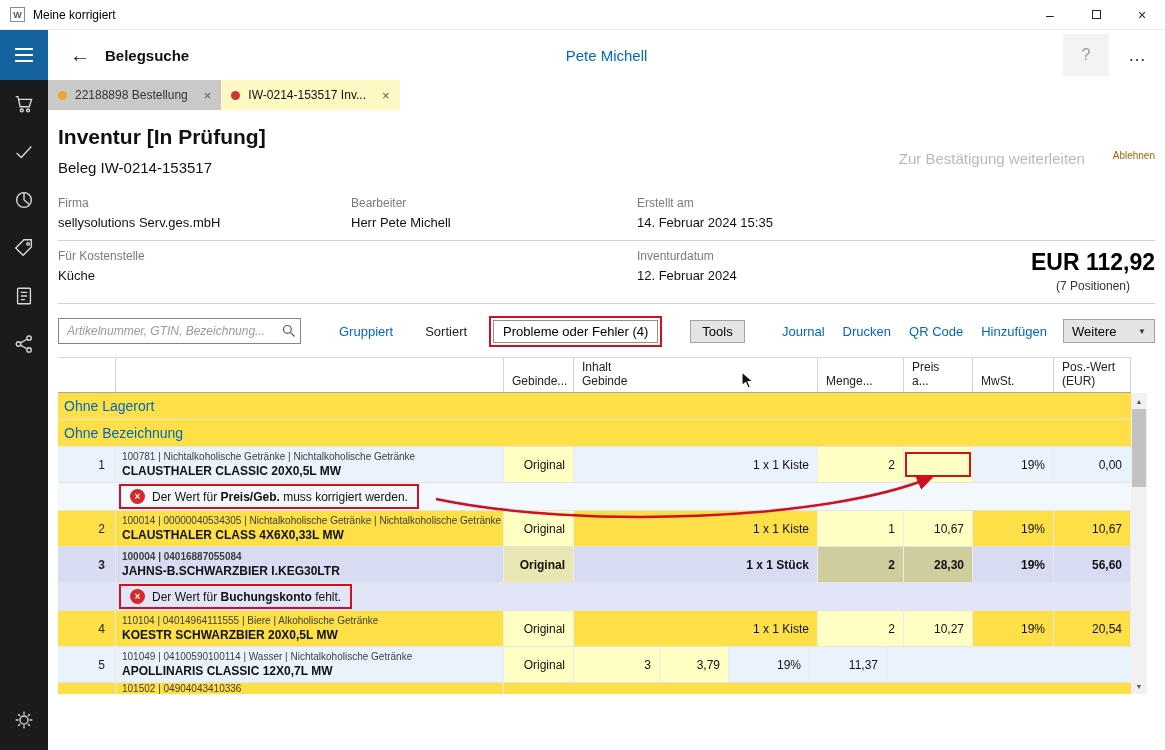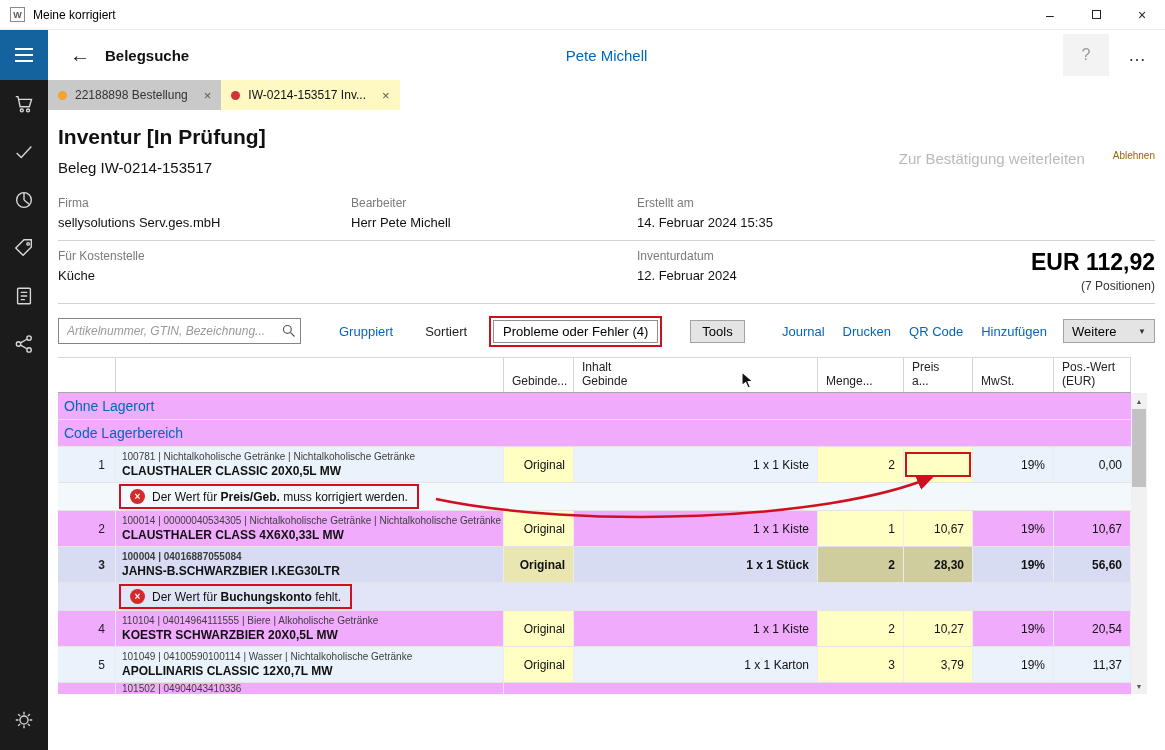--- a/index.html
+++ b/index.html
@@ -55,21 +55,21 @@
   .doc-sub { margin-top:10px; font-size:15px; color:#111; }
   .doc-actions { display:flex; gap:28px; margin-top:25px; align-items:flex-start; }
   .act-disabled { color:#b9b9b9; font-size:15px; }
   .act-primary { color:#a16207; font-size:10px; }
 
   .fields-row { display:grid; border-bottom:1px solid #d2d2d2; padding:8px 0 10px; }
   .frow1 { grid-template-columns:293px 286px 1fr; margin-top:12px; }
   .frow2 { grid-template-columns:579px 1fr auto; }
   .f-label { font-size:12px; color:#7a7a7a; }
   .f-value { font-size:13px; color:#111; margin-top:5px; }
-  .total-wrap { text-align:right; }
+  .total-wrap { text-align:center; }
   .total { font-size:23px; font-weight:bold; color:#000; }
   .total-sub { font-size:12px; color:#333; margin-top:3px; }
 
   
   .toolbar { display:flex; align-items:center; margin-top:13px; height:28px; white-space:nowrap; }
   .toolbar > * { flex:0 0 auto; }
   .search-wrap { position:relative; width:243px; height:26px; }
   .search { width:100%; height:100%; border:1px solid #858585; padding:0 26px 0 8px;
     font-size:12px; font-family:inherit; color:#222; }
   .search::placeholder { font-style:italic; color:#9a9a9a; }
@@ -88,21 +88,21 @@
     font-family:inherit; }
   .dd-arrow { font-size:8px; color:#333; }
 
   
   .table { margin-top:12px; width:1089px; position:relative; }
   .thead { display:flex; width:1073px; height:36px; border-top:1px solid #d8d8d8;
     border-bottom:1px solid #a8a8a8; background:#fff; }
   .th { display:flex; align-items:flex-end; padding:3px 8px; font-size:12px; color:#222;
     border-right:1px solid #d4d4d4; white-space:pre-line; line-height:1.15; overflow:hidden; }
   .tbody { position:relative; width:1089px; }
-  .trow,.grow,.erow,.prow { display:flex; width:1073px; border-bottom:1px solid #e4e4e4; background:#f0abfc; }
+  .trow,.grow,.erow,.prow { display:flex; width:1073px; border-bottom:1px solid #e4e4e4; background:#fde047; }
   .grow { height:27px; align-items:center; padding-left:6px; color:#0067c0; font-size:14px; }
   .trow { height:36px; }
   .erow { height:28px; align-items:center; }
   .prow { height:11px; overflow:hidden; border-bottom:none; }
   .c { border-right:1px solid #ececec; display:flex; flex-direction:column; justify-content:center;
     padding:0 8px; overflow:hidden; }
   .w-num{width:58px} .w-desc{width:388px} .w-geb{width:70px} .w-inh{width:244px}
   .w-men{width:86px} .w-pre{width:69px} .w-mws{width:81px} .w-wrt{width:77px}
   .c.num { align-items:flex-end; font-size:12px; color:#222; padding-right:10px; }
   .c.desc { padding-left:6px; }
@@ -310,21 +310,21 @@
           <div class="th w-pre">Preis
 a...</div>
           <div class="th w-mws">MwSt.</div>
           <div class="th w-wrt">Pos.-Wert
 (EUR)</div>
         </div>
 
         <div class="tbody">
 
           <div class="grow">Ohne Lagerort</div>
-          <div class="grow">Code Lagerbereich</div>
+          <div class="grow">Ohne Bezeichnung</div>
 
           <div class="trow alt">
             <div class="c num w-num">1</div>
             <div class="c desc w-desc">
               <div class="meta">100781 | Nichtalkoholische Getränke | Nichtalkoholische Getränke</div>
               <div class="name">CLAUSTHALER CLASSIC 20X0,5L MW</div>
             </div>
             <div class="c txt w-geb y1">Original</div>
             <div class="c txt w-inh">1 x 1 Kiste</div>
             <div class="c r w-men y2">2</div>
@@ -394,21 +394,20 @@
             <div class="c r w-wrt">20,54</div>
           </div>
 
           <div class="trow alt">
             <div class="c num w-num">5</div>
             <div class="c desc w-desc">
               <div class="meta">101049 | 04100590100114 | Wasser | Nichtalkoholische Getränke</div>
               <div class="name">APOLLINARIS CLASSIC 12X0,7L MW</div>
             </div>
             <div class="c txt w-geb y1">Original</div>
-            <div class="c txt w-inh">1 x 1 Karton</div>
             <div class="c r w-men y2">3</div>
             <div class="c r w-pre y2">3,79</div>
             <div class="c r w-mws">19%</div>
             <div class="c r w-wrt">11,37</div>
           </div>
 
           <div class="prow">
             <div class="c num w-num"></div>
             <div class="c desc w-desc">
               <div class="meta">101502 | 04904043410336</div>

